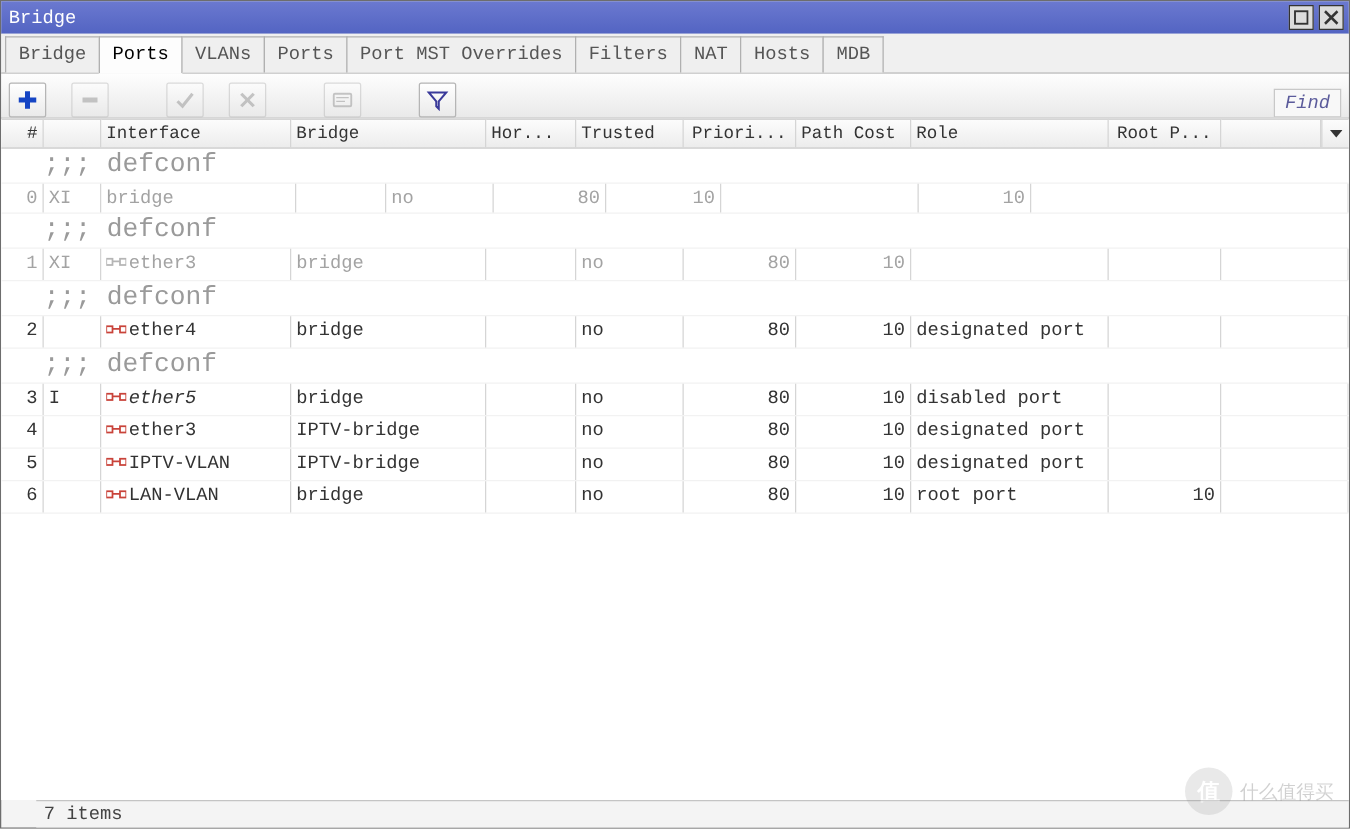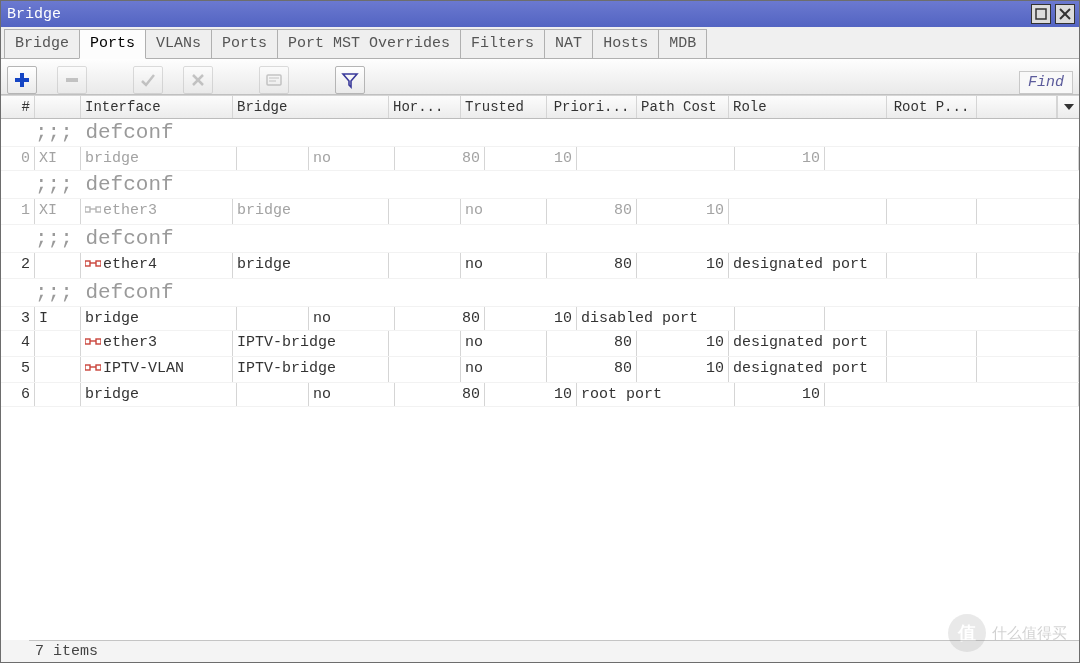--- a/index.html
+++ b/index.html
@@ -323,20 +323,25 @@
           <div class="cell c-pri right">80</div>
           <div class="cell c-pc right">10</div>
           <div class="cell c-role">designated port</div>
           <div class="cell c-rp right"></div>
           <div class="cell c-extra"></div>
         </div>
         <div class="comment-row">;;; defconf</div>
         <div class="grow">
           <div class="cell c-num right">3</div>
           <div class="cell c-flag">I</div>
+          <div class="cell c-if" style="font-style:italic;"><span class="iface-icon"><svg width="16" height="12">
+                <rect x="0" y="3" width="5" height="5" fill="none" stroke="#c9433a" stroke-width="1.4"></rect>
+                <rect x="11" y="3" width="5" height="5" fill="none" stroke="#c9433a" stroke-width="1.4"></rect>
+                <line x1="5" y1="5" x2="11" y2="5" stroke="#c9433a" stroke-width="1.4"></line>
+              </svg></span>ether5</div>
           <div class="cell c-br">bridge</div>
           <div class="cell c-hor"></div>
           <div class="cell c-tr">no</div>
           <div class="cell c-pri right">80</div>
           <div class="cell c-pc right">10</div>
           <div class="cell c-role">disabled port</div>
           <div class="cell c-rp right"></div>
           <div class="cell c-extra"></div>
         </div>
         <div class="grow">
@@ -369,20 +374,25 @@
           <div class="cell c-tr">no</div>
           <div class="cell c-pri right">80</div>
           <div class="cell c-pc right">10</div>
           <div class="cell c-role">designated port</div>
           <div class="cell c-rp right"></div>
           <div class="cell c-extra"></div>
         </div>
         <div class="grow">
           <div class="cell c-num right">6</div>
           <div class="cell c-flag"></div>
+          <div class="cell c-if" style=""><span class="iface-icon"><svg width="16" height="12">
+                <rect x="0" y="3" width="5" height="5" fill="none" stroke="#c9433a" stroke-width="1.4"></rect>
+                <rect x="11" y="3" width="5" height="5" fill="none" stroke="#c9433a" stroke-width="1.4"></rect>
+                <line x1="5" y1="5" x2="11" y2="5" stroke="#c9433a" stroke-width="1.4"></line>
+              </svg></span>LAN-VLAN</div>
           <div class="cell c-br">bridge</div>
           <div class="cell c-hor"></div>
           <div class="cell c-tr">no</div>
           <div class="cell c-pri right">80</div>
           <div class="cell c-pc right">10</div>
           <div class="cell c-role">root port</div>
           <div class="cell c-rp right">10</div>
           <div class="cell c-extra"></div>
         </div>
       </div>

